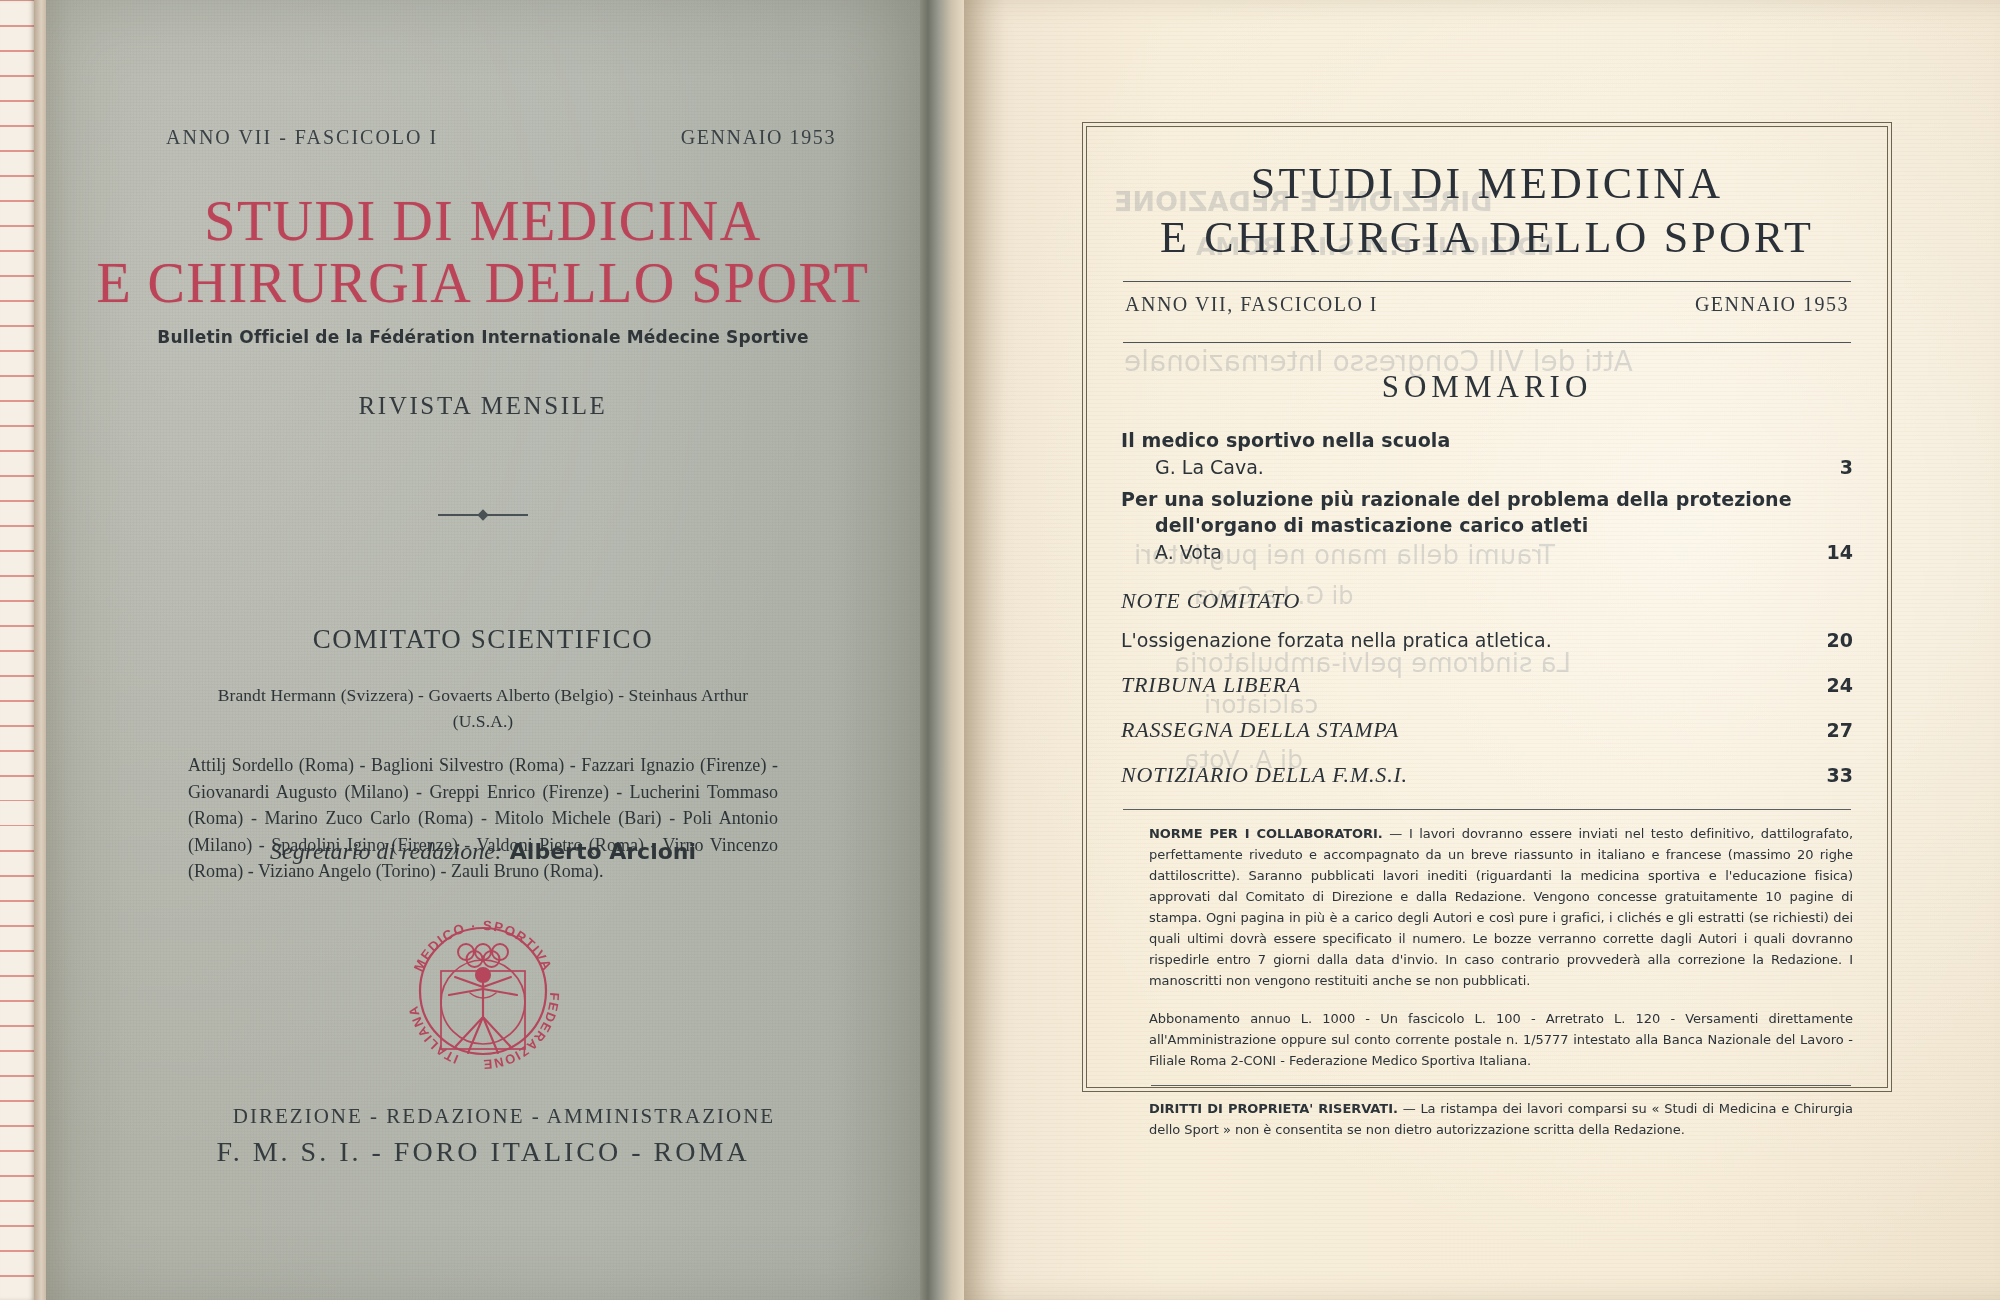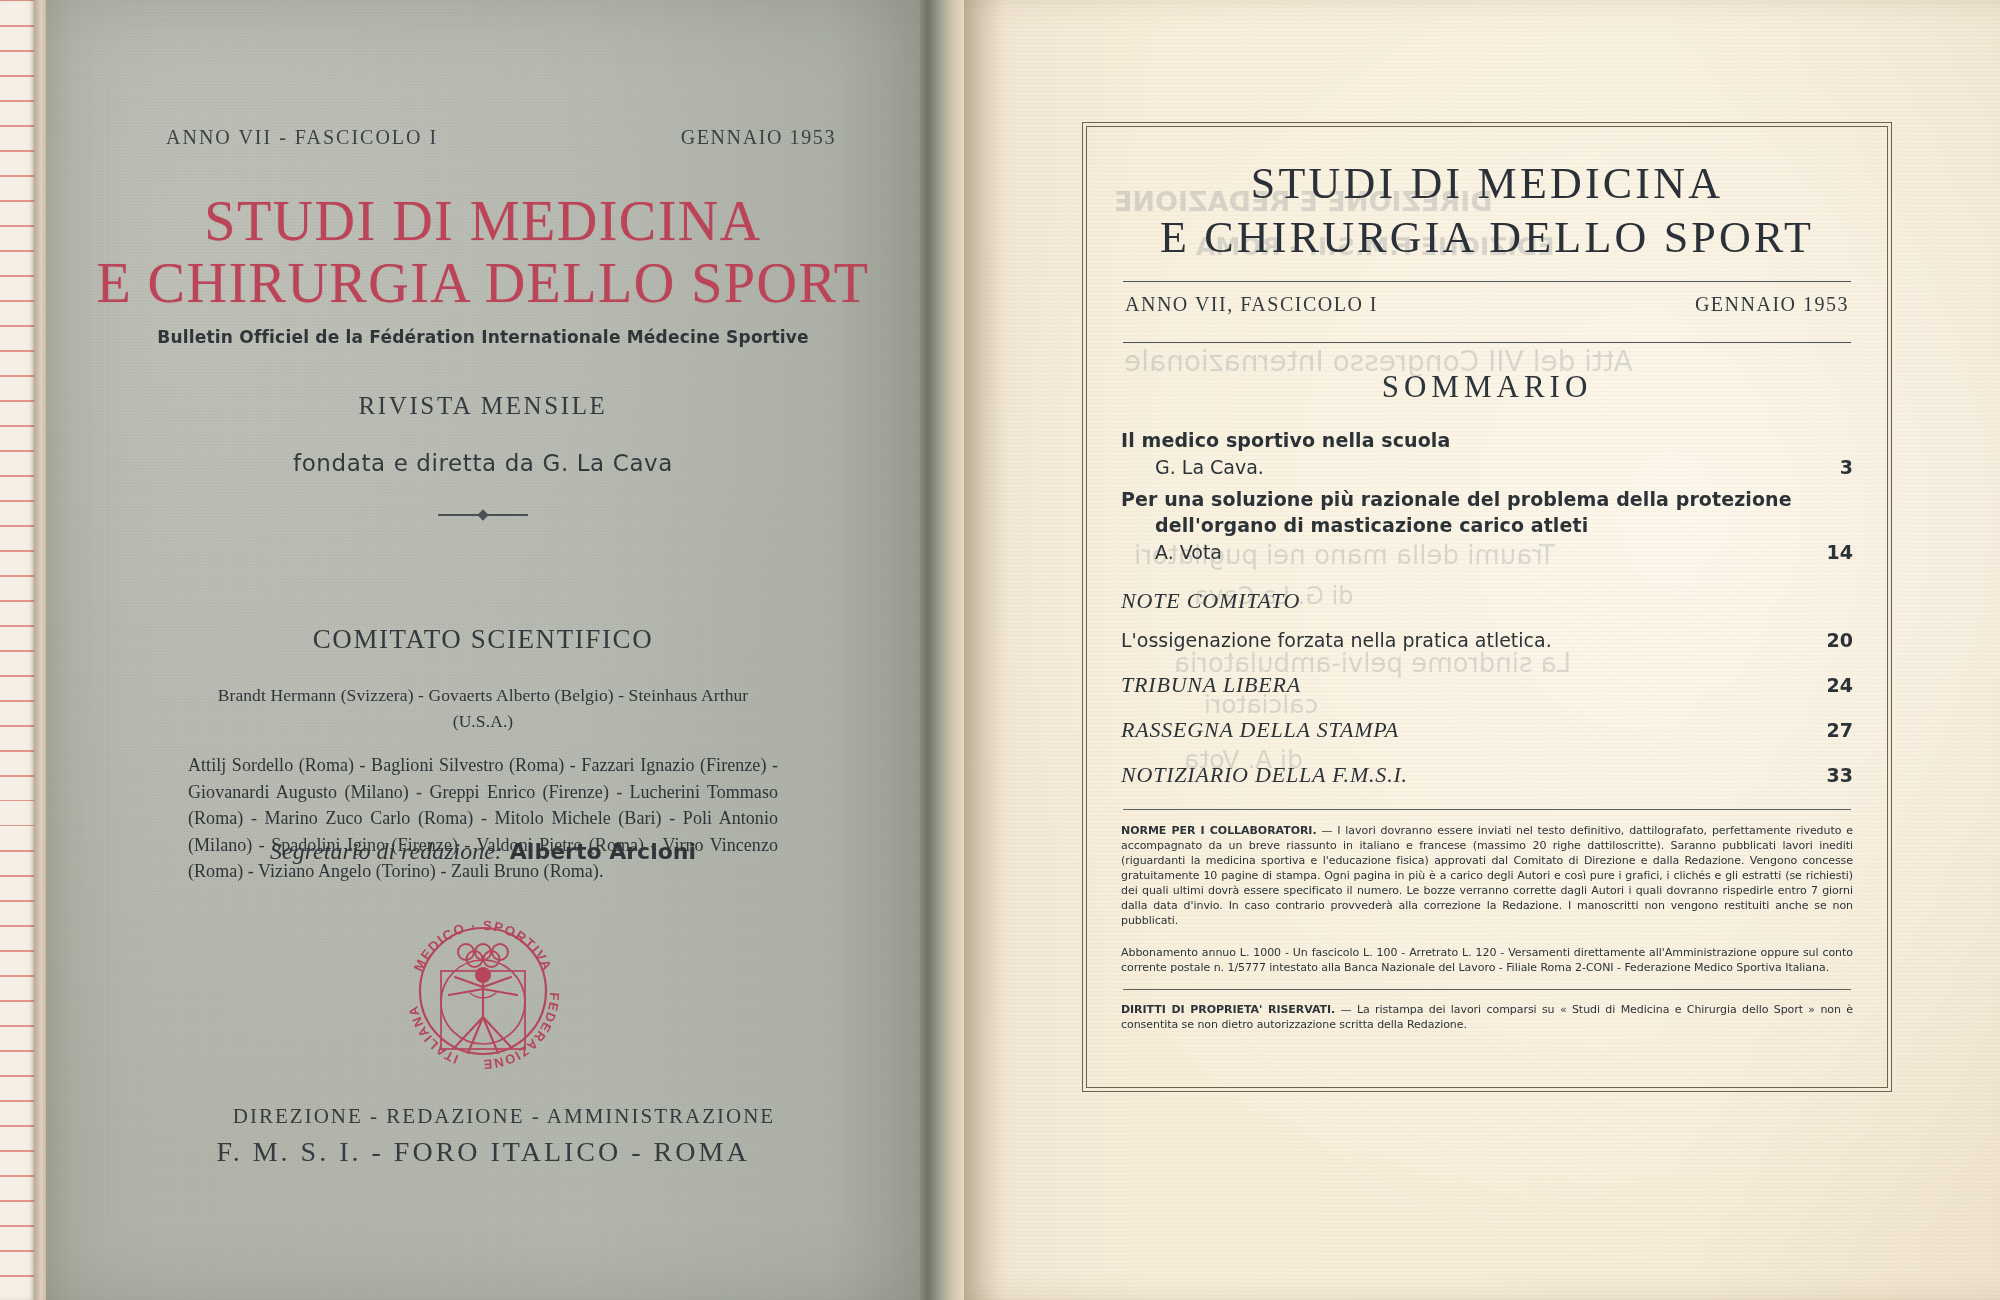--- a/index.html
+++ b/index.html
@@ -202,22 +202,23 @@
   .sec{
     font-family:"Liberation Serif",serif;font-style:italic;font-size:22px;
     letter-spacing:.8px;color:#2b3238;
   }
   .gap-s{height:12px;}
   .gap-m{height:17px;}
 
   .hr-sep{height:1px;background:#5a5f62;margin:20px 2px 13px 2px;}
   .notes{
     font-family:"DejaVu Sans",sans-serif;
-    font-size:11px;line-height:15px;color:#2c3339;text-align:justify;
+    font-size:13px;line-height:21px;color:#2c3339;text-align:justify;
     letter-spacing:-.05px;
+    margin-left:28px;
   }
   .notes b{font-weight:bold;}
   .notes p{margin:0;}
   .notes .blk2{margin-top:17px;}
   .hr-sep2{height:1px;background:#5a5f62;margin:14px 2px 12px 2px;}
 </style>
 </head>
 <body>
 
 <div class="spread">
@@ -233,21 +234,20 @@
         <span class="right">GENNAIO 1953</span>
       </div>
 
       <div class="cover-title">
         <span>STUDI DI MEDICINA</span>
         <span class="l2">E CHIRURGIA DELLO SPORT</span>
       </div>
 
       <div class="cover-bulletin">Bulletin Officiel de la Fédération Internationale Médecine Sportive</div>
       <div class="cover-rivista">RIVISTA MENSILE</div>
-      <div class="cover-fondata">fondata e diretta da G. La Cava</div>
 
       <div class="rule-orn">
           <i></i>
           <b></b>
         </div>
 
       <div class="cover-comitato">COMITATO SCIENTIFICO</div>
 
       <div class="members">
         <div class="grp1">Brandt Hermann (Svizzera) - Govaerts Alberto (Belgio) - Steinhaus Arthur (U.S.A.)</div>

